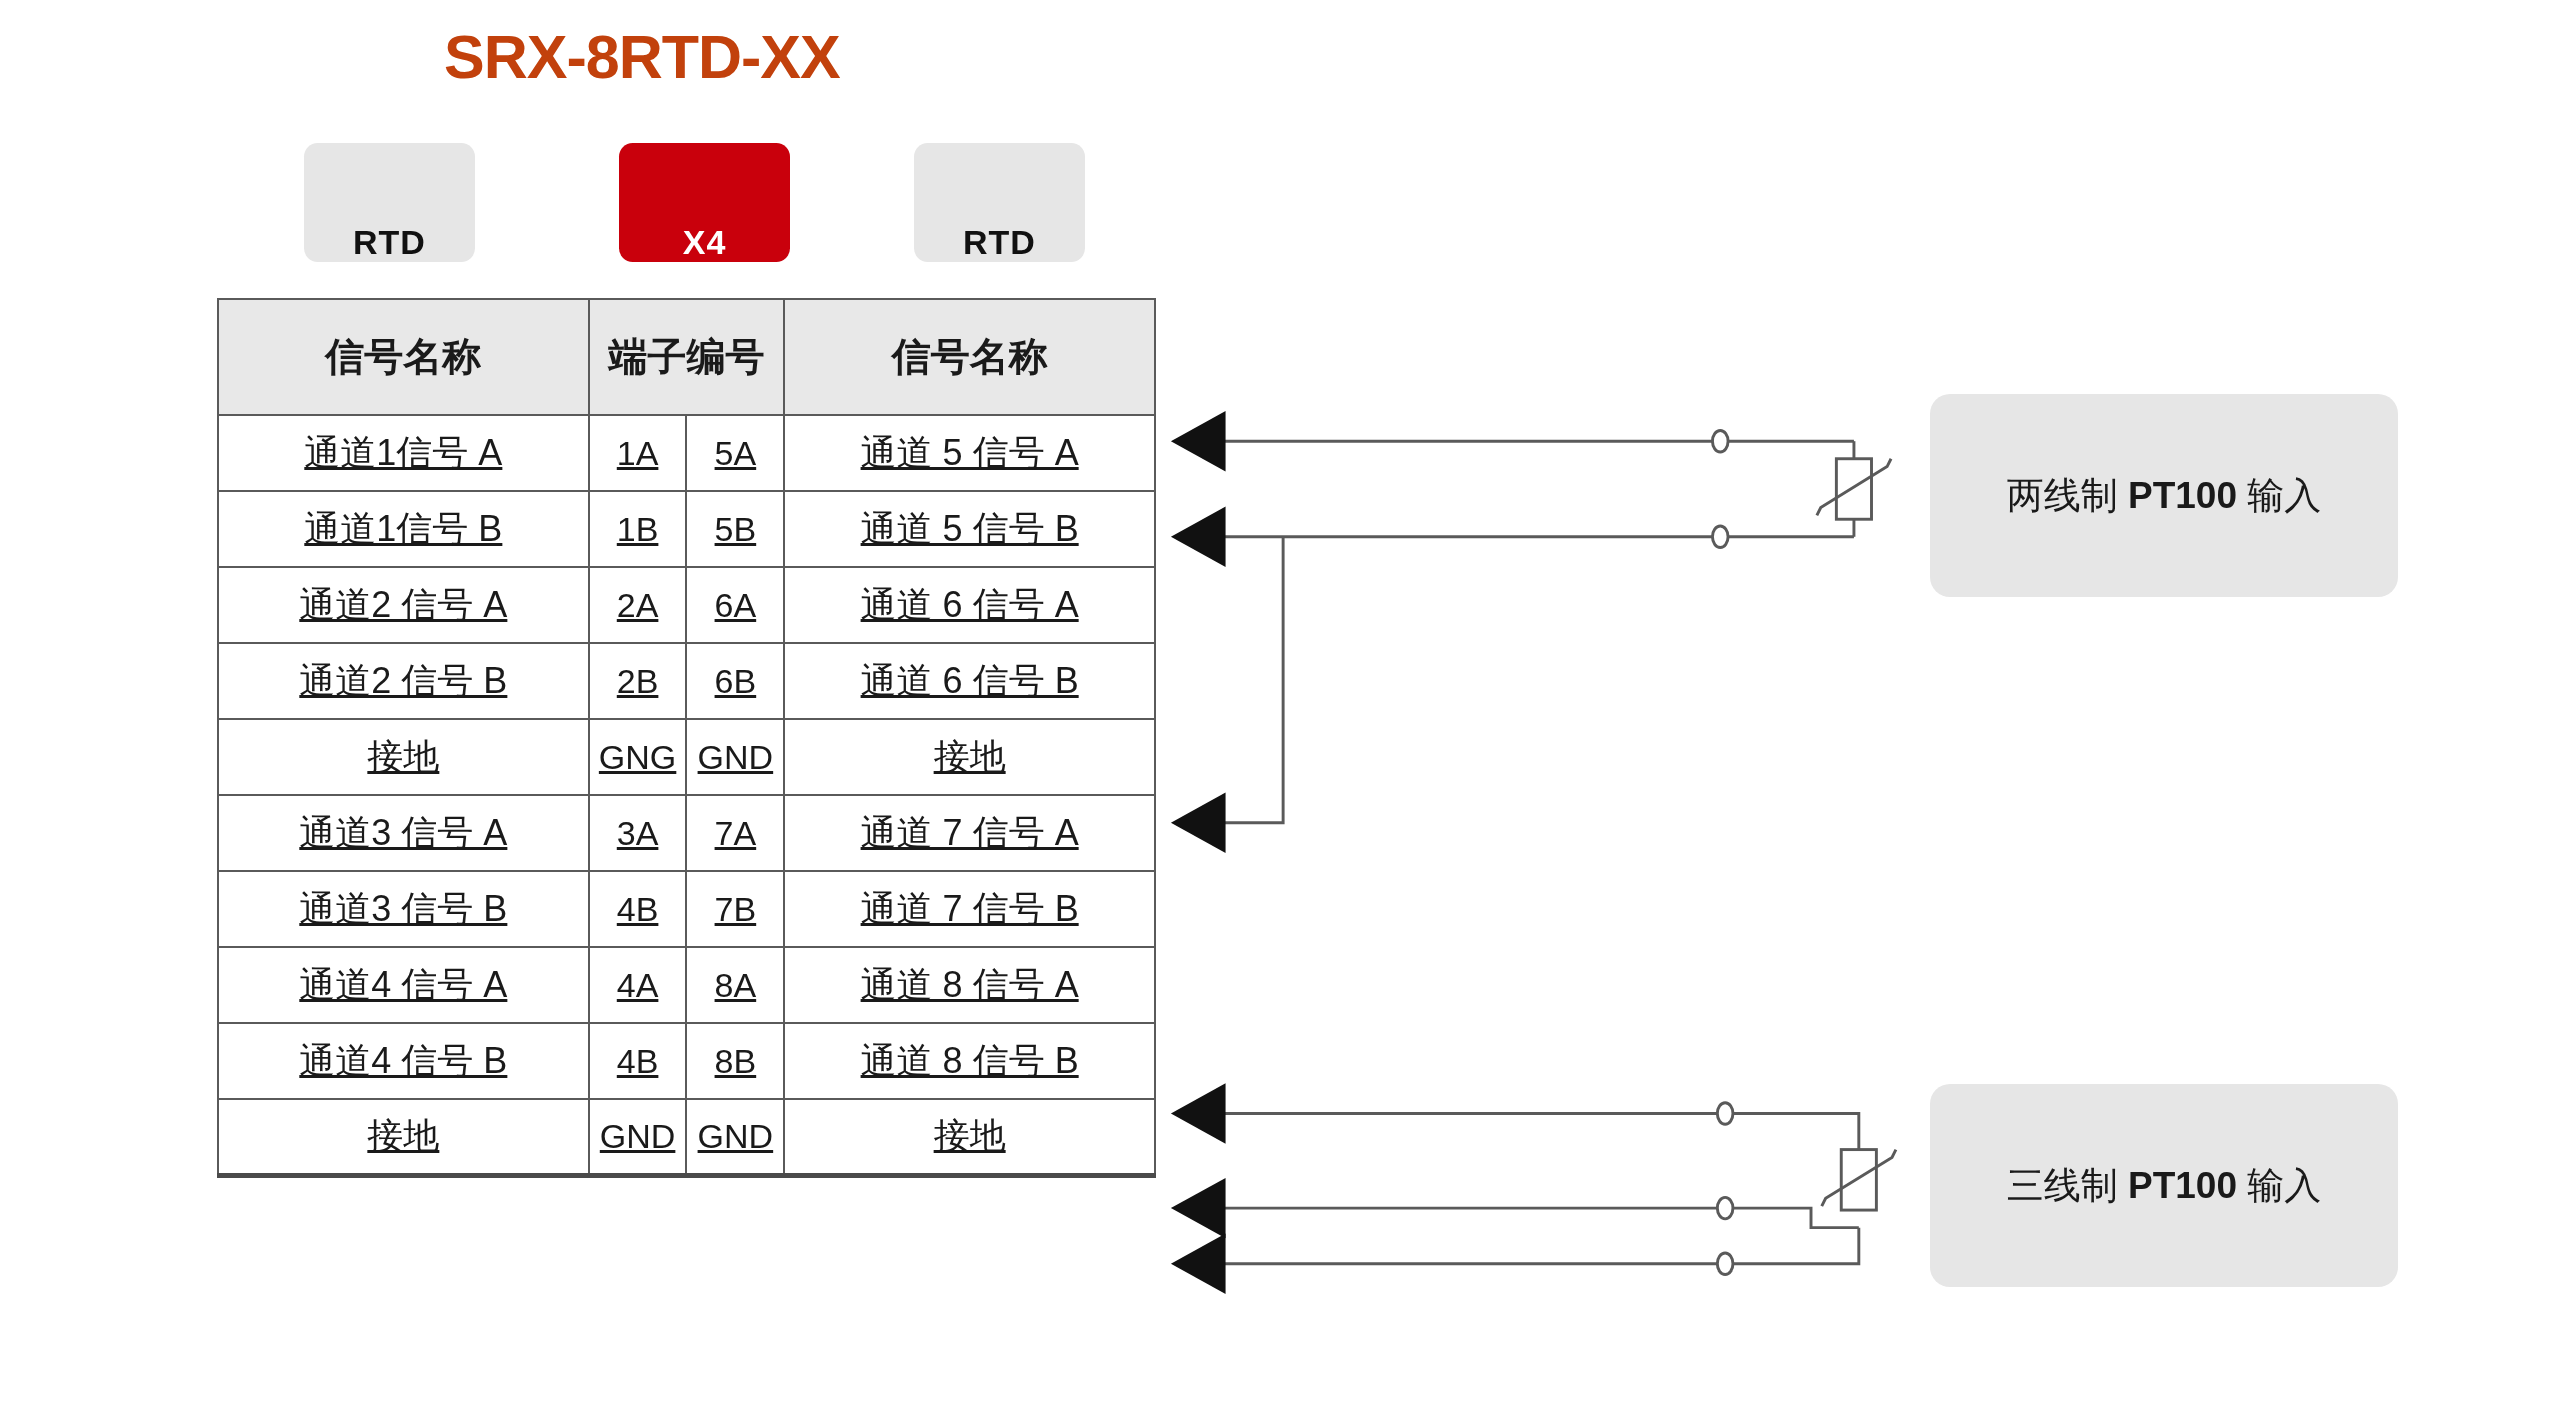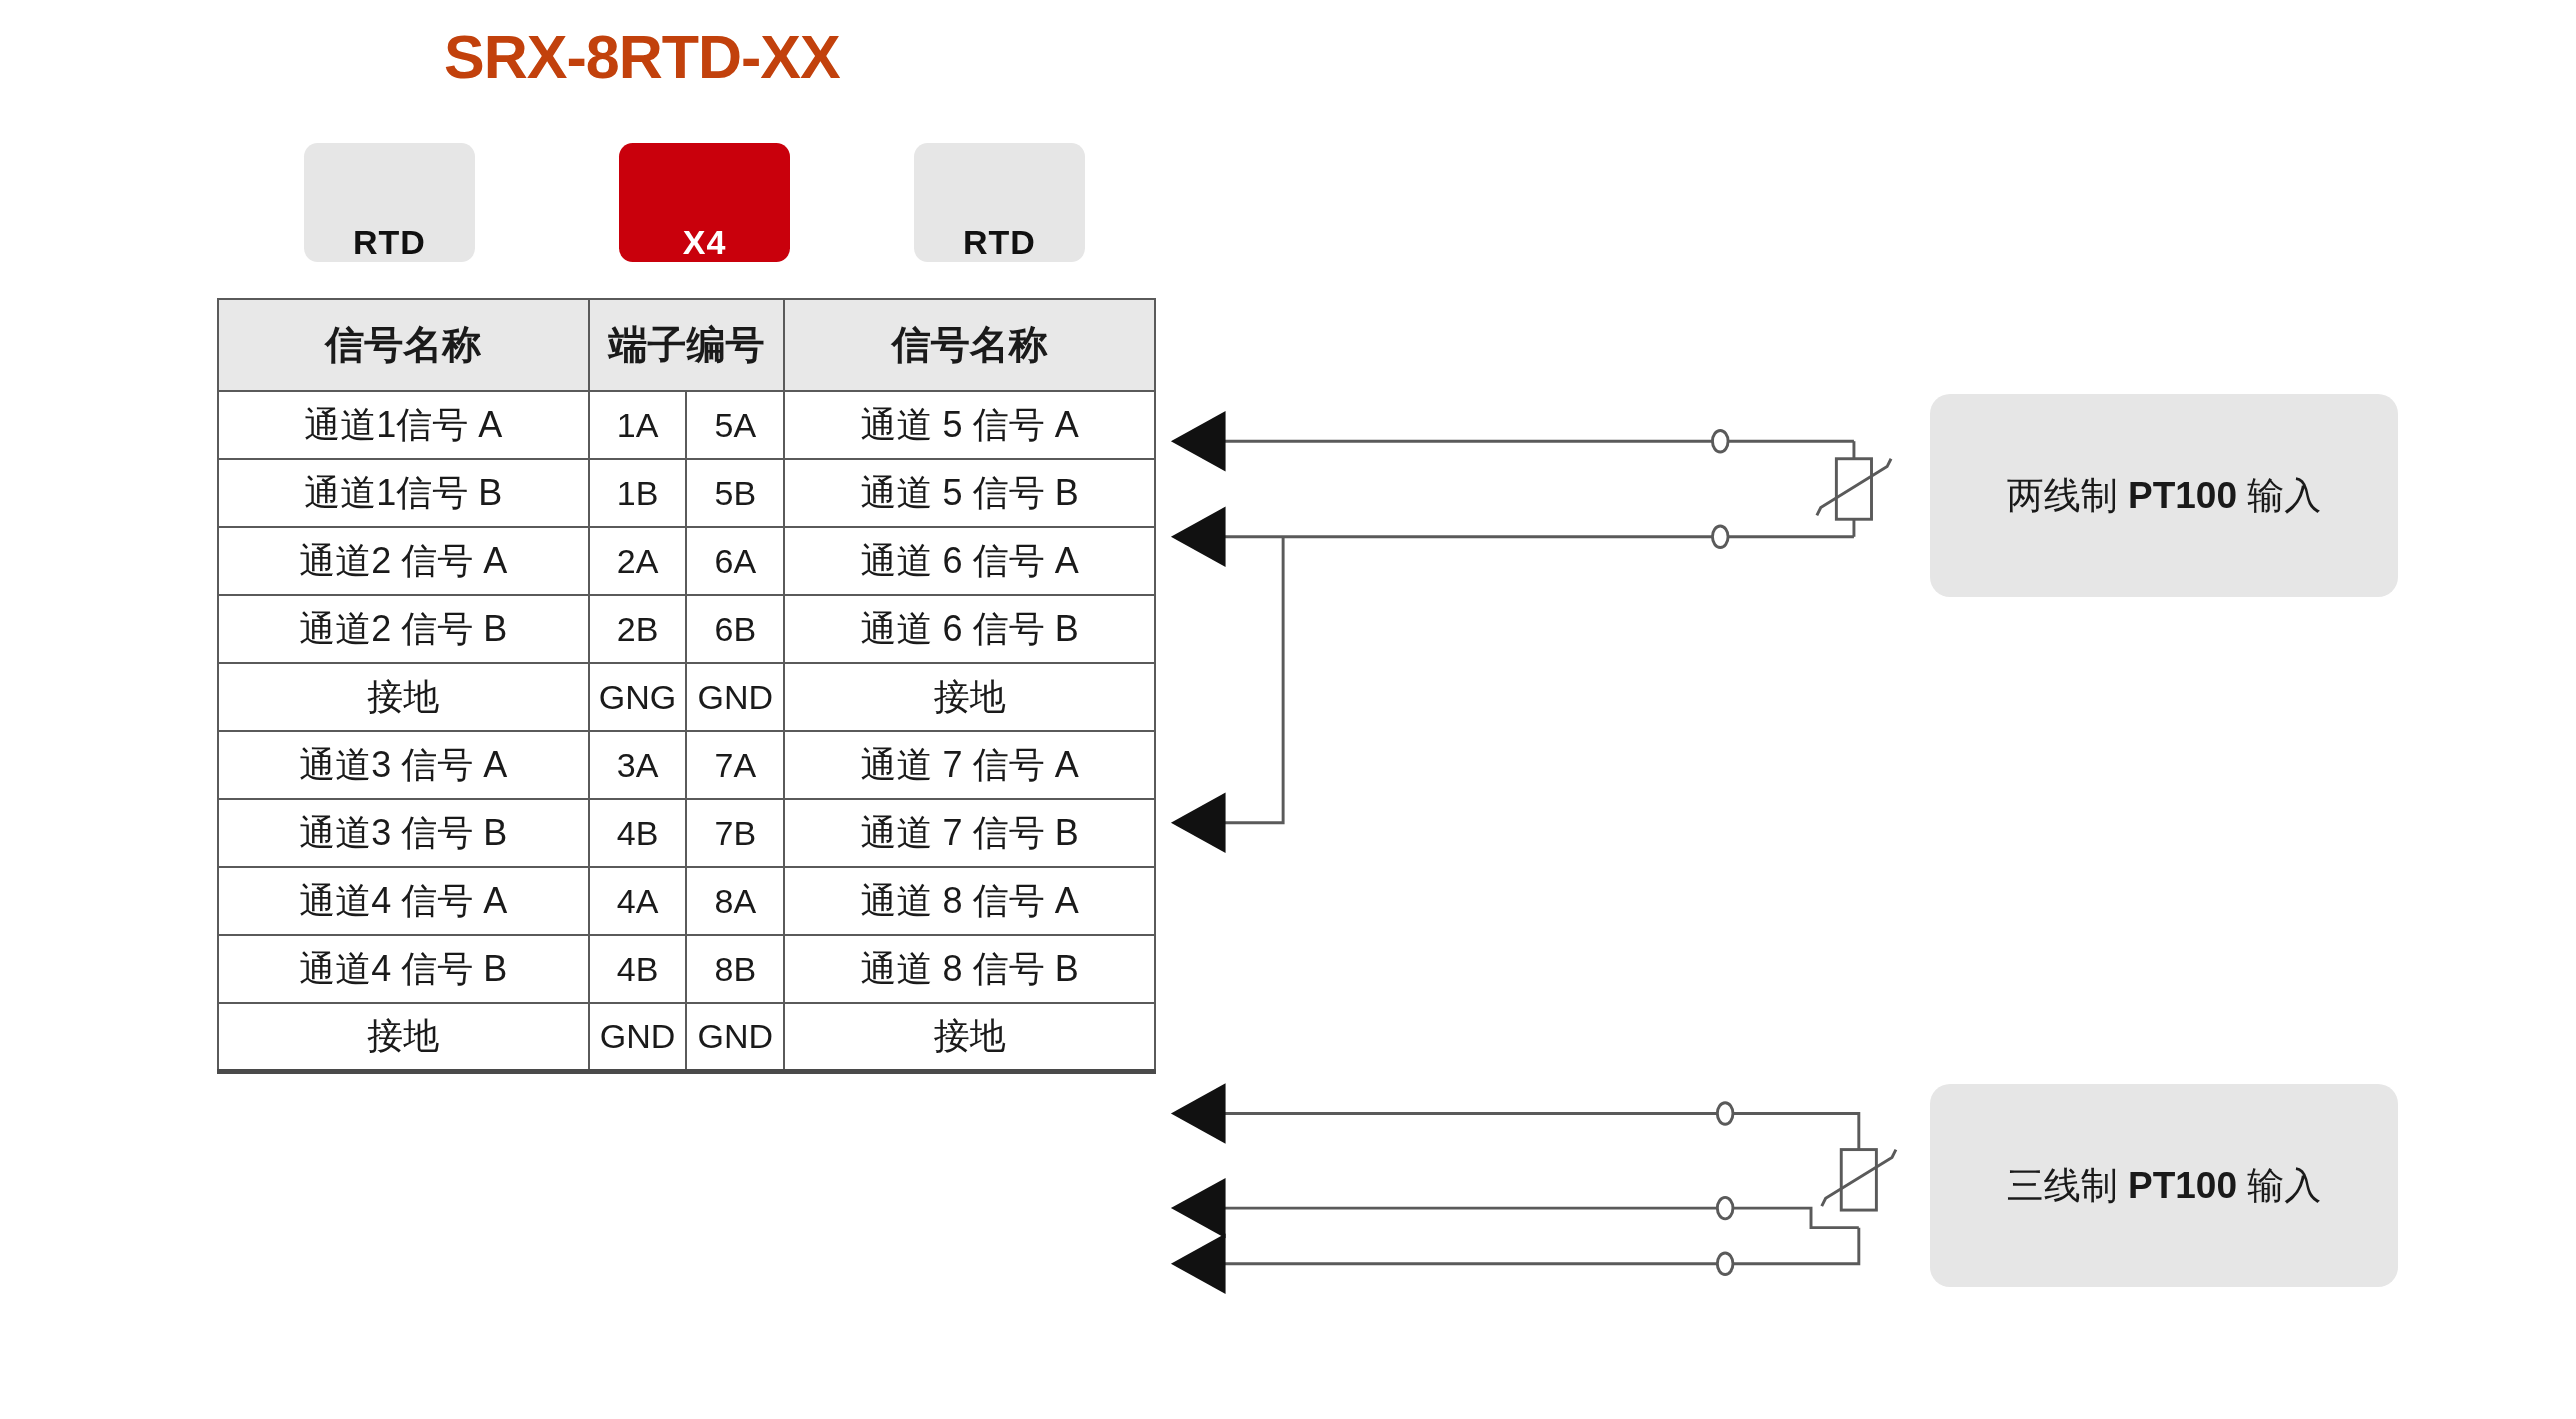--- a/index.html
+++ b/index.html
@@ -54,28 +54,29 @@
   #pinout-table th, #pinout-table td {
     border: 2px solid #5a5a5a;
     text-align: center;
     color: #1a1a1a;
     font-weight: normal;
   }
   #pinout-table thead th {
     background: #e8e8e8;
     font-size: 39px;
     font-weight: bold;
-    height: 92px;
+    height: 116px;
     padding: 0;
   }
   #pinout-table tbody td {
     background: #ffffff;
-    height: 68px;
+    height: 76px;
     font-size: 36px;
     padding: 0;
+    text-decoration: underline;
   }
   #pinout-table tbody td.term {
     font-size: 34px;
   }
   .col-sig  { width: 307px; }
   .col-term { width: 162px; margin-top: 36px; }
   #pinout-table tbody tr:last-child td { border-bottom: 5.9px solid #4a4a4a; }
 
   
   #wiring {

